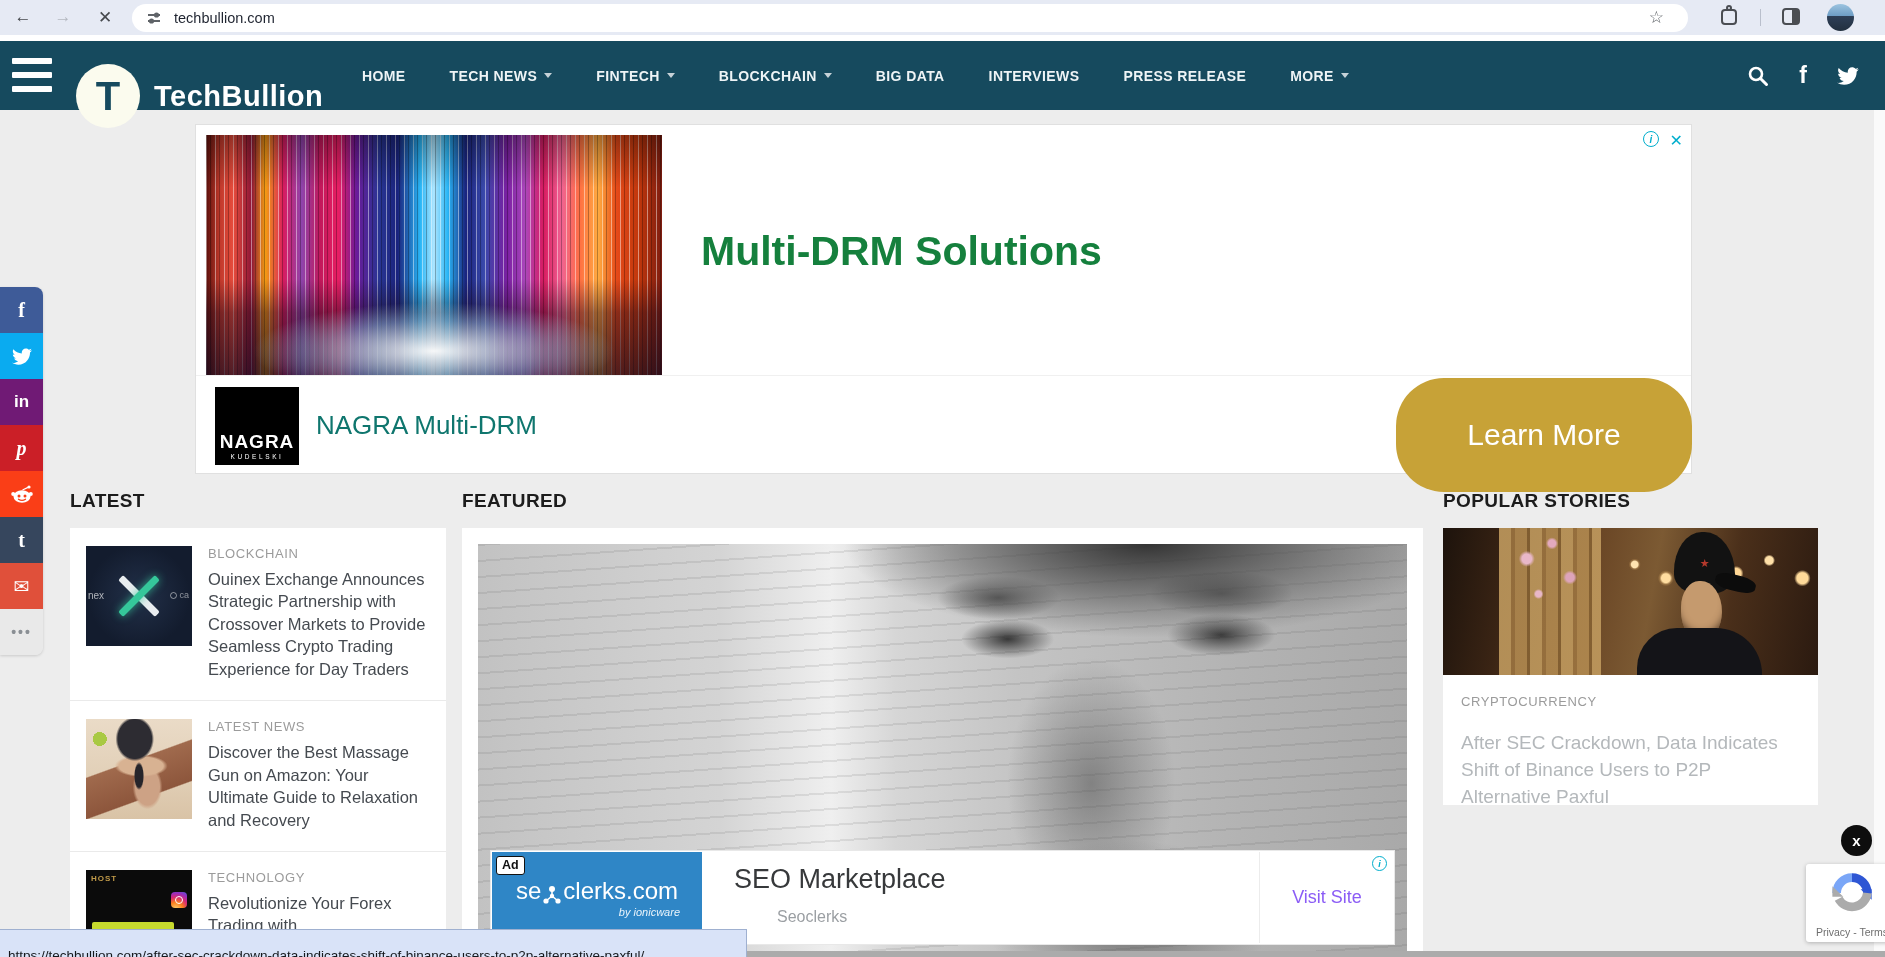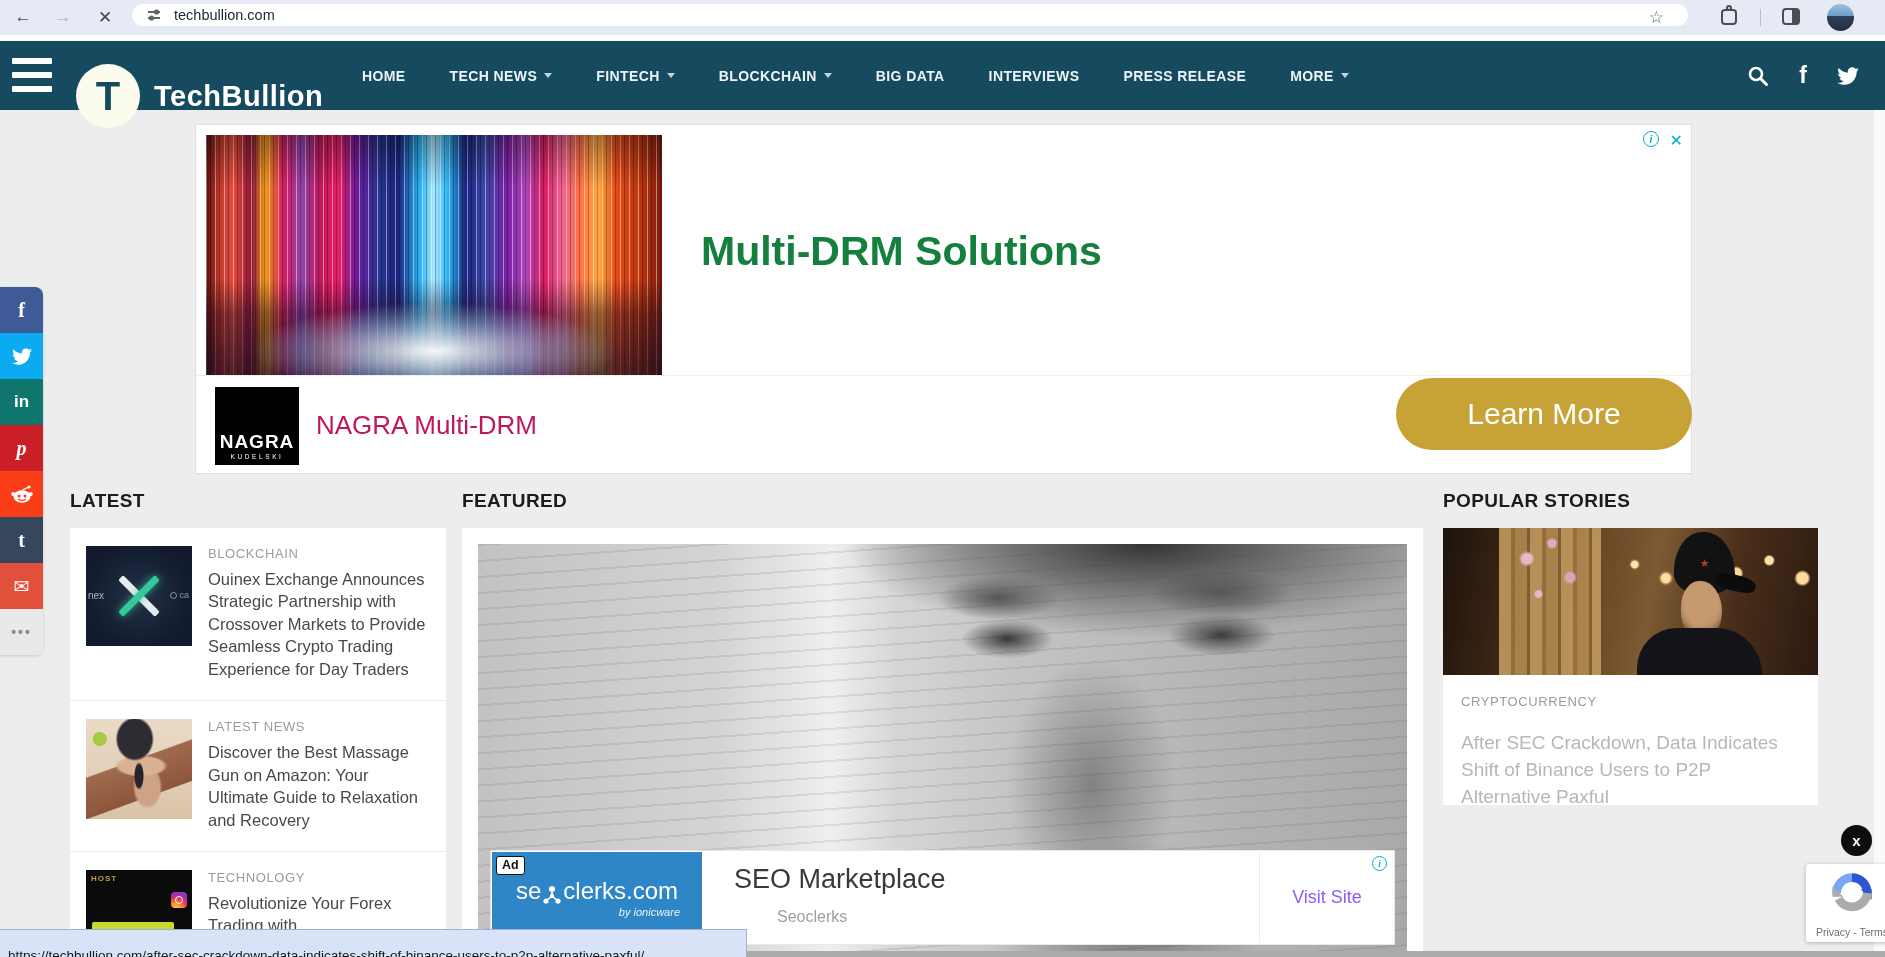--- a/index.html
+++ b/index.html
@@ -4,21 +4,21 @@
 <style>
   * { margin:0; padding:0; box-sizing:border-box; }
   html,body { width:1885px; height:957px; overflow:hidden; background:#ededed;
               font-family:"Liberation Sans", sans-serif; position:relative; }
 
   
   .browser-bar{position:absolute;left:0;top:0;width:1885px;height:35px;background:#e6eaf4;z-index:30;}
   .tb-btn{position:absolute;top:4px;width:26px;height:26px;display:flex;align-items:center;justify-content:center;
           font-size:17px;color:#46494d;border-radius:50%;cursor:pointer;}
   .tb-fwd{color:#b3b7bf;}
-  .omnibox{position:absolute;left:132px;top:4px;width:1556px;height:22px;background:#fff;border-radius:14px;
+  .omnibox{position:absolute;left:132px;top:4px;width:1556px;height:28px;background:#fff;border-radius:14px;
            display:flex;align-items:center;padding:0 14px;}
   .omni-url{font-size:14.5px;color:#1f2430;margin-left:12px;}
   .omni-star{position:absolute;right:24px;top:3px;font-size:17px;color:#5f6368;}
   .ext-ico{position:absolute;left:1721px;top:9px;width:16px;height:16px;border:2px solid #4a4d52;border-radius:4px;}
   .ext-ico i{position:absolute;left:3px;top:-6px;width:6px;height:6px;background:#e6eaf4;border:2px solid #4a4d52;border-radius:50%;}
   .tb-sep{position:absolute;left:1760px;top:9px;width:1px;height:17px;background:#b9bfcc;}
   .sidepanel-ico{position:absolute;left:1782px;top:8px;width:18px;height:17px;border:2px solid #4a4d52;border-radius:4px;}
   .sidepanel-ico i{position:absolute;right:0;top:0;width:6px;height:13px;background:#4a4d52;}
   .avatar{position:absolute;left:1827px;top:4px;width:27px;height:27px;border-radius:50%;
           background:linear-gradient(180deg,#9cc4e0 0%,#6d9cc4 45%,#2e3f57 46%,#22303f 100%);}
@@ -50,22 +50,22 @@
       repeating-linear-gradient(90deg, rgba(255,255,255,.45) 0 1px, rgba(255,255,255,0) 1px 4px, rgba(0,0,0,.28) 4px 5px, rgba(0,0,0,0) 5px 9px),
       linear-gradient(90deg,#5a0f0a 0,#c0392b 3%,#e74c3c 6%,#8e1537 10%,#f39c12 13%,#d81b60 17%,#8e44ad 21%,#c2185b 25%,#e91e63 29%,#6a1b9a 33%,#283593 38%,#1a237e 42%,#29b6f6 47%,#aee6ff 50%,#29b6f6 53%,#1a237e 57%,#3949ab 61%,#7b1fa2 66%,#ab47bc 70%,#d81b60 74%,#f06292 78%,#ff7043 82%,#ffab40 86%,#e64a19 90%,#bf360c 95%,#7f1d10 100%);}
   .ad-title{position:absolute;left:505px;top:103px;font-size:41px;font-weight:700;color:#15803d;}
   .adchoices{position:absolute;top:6px;font-size:13px;display:flex;align-items:center;justify-content:center;cursor:pointer;}
   .adc-info{right:32px;width:16px;height:16px;border:1.6px solid #00aecd;border-radius:50%;font-size:10px;font-style:italic;font-weight:700;}
   .adc-close{right:8px;font-size:16px;font-weight:400;}
   .ad-bottom{position:absolute;left:0;top:250px;width:100%;height:99px;border-top:1px solid #f0f0f0;}
   .nagra-box{position:absolute;left:19px;top:11px;width:84px;height:78px;background:#000;display:flex;flex-direction:column;align-items:center;justify-content:flex-end;padding-bottom:5px;}
   .nagra-main{color:#fff;font-weight:800;font-size:19px;letter-spacing:1px;line-height:1;}
   .nagra-sub{color:#fff;font-size:6.5px;letter-spacing:2.6px;margin-top:2px;}
-  .advertiser{position:absolute;left:120px;top:0;height:99px;line-height:99px;font-size:26px;color:#be185d;}
-  .learn-more{position:absolute;left:1200px;top:2px;width:296px;height:72px;border-radius:48px;
+  .advertiser{position:absolute;left:120px;top:0;height:99px;line-height:99px;font-size:26px;color:#0f766e;}
+  .learn-more{position:absolute;left:1200px;top:2px;width:296px;height:114px;border-radius:48px;
               display:flex;align-items:center;justify-content:center;color:#fff;font-size:30px;cursor:pointer;}
 
   
   .social{position:absolute;left:0;top:287px;width:43px;z-index:20;border-radius:0 8px 8px 0;overflow:hidden;box-shadow:0 1px 3px rgba(0,0,0,.15);}
   .soc-item{width:43px;height:46px;display:flex;align-items:center;justify-content:center;cursor:pointer;color:#fff;}
   .soc-letter{font-size:20px;font-weight:700;}
   .soc-more{color:#8a8f94;font-size:14px;letter-spacing:2px;font-weight:700;}
 
   
   .sec-heading{position:absolute;top:490px;font-size:19px;font-weight:800;color:#1c1c1c;letter-spacing:.4px;z-index:4;}
@@ -277,21 +277,21 @@
 
 <div class="social">
   <div class="soc-item" style="background-color: rgb(62, 91, 152);">
     <span class="soc-letter" style="font-family:'Liberation Serif',serif;">f</span>
   </div>
   <div class="soc-item" style="background-color: rgb(10, 171, 240);">
     <svg width="20" height="17" viewBox="0 0 24 20">
         <path fill="#fff" d="M23.9 2.6c-.9.4-1.8.7-2.8.8 1-.6 1.8-1.6 2.2-2.7-1 .6-2 1-3.1 1.2C19.3.9 18 .3 16.6.3c-2.7 0-4.9 2.2-4.9 4.9 0 .4 0 .8.1 1.1C7.7 6.1 4.1 4.2 1.7 1.2c-.4.7-.7 1.6-.7 2.5 0 1.7.9 3.2 2.2 4.1-.8 0-1.6-.2-2.2-.6v.1c0 2.4 1.7 4.4 3.9 4.8-.4.1-.8.2-1.3.2-.3 0-.6 0-.9-.1.6 2 2.4 3.4 4.6 3.4-1.7 1.3-3.8 2.1-6.1 2.1-.4 0-.8 0-1.2-.1 2.2 1.4 4.8 2.2 7.6 2.2 9.1 0 14-7.5 14-14v-.6c1-.7 1.8-1.6 2.3-2.6z"></path>
       </svg>
   </div>
-  <div class="soc-item" style="background-color: #0f766e;">
+  <div class="soc-item" style="background-color: #701a75;">
     <span class="soc-letter" style="font-size:17px;">in</span>
   </div>
   <div class="soc-item" style="background-color: rgb(203, 31, 39);">
     <span class="soc-letter" style="font-family:'Liberation Serif',serif;font-style:italic;">p</span>
   </div>
   <div class="soc-item" style="background-color: rgb(250, 62, 23);">
     <svg width="24" height="20" viewBox="0 0 24 20">
       <circle cx="19" cy="3" r="1.6" fill="#fff"></circle>
         <line x1="12.5" y1="6" x2="18" y2="3.4" stroke="#fff" stroke-width="1.2"></line>
       <ellipse cx="12" cy="12.5" rx="8.5" ry="6.2" fill="#fff"></ellipse>

